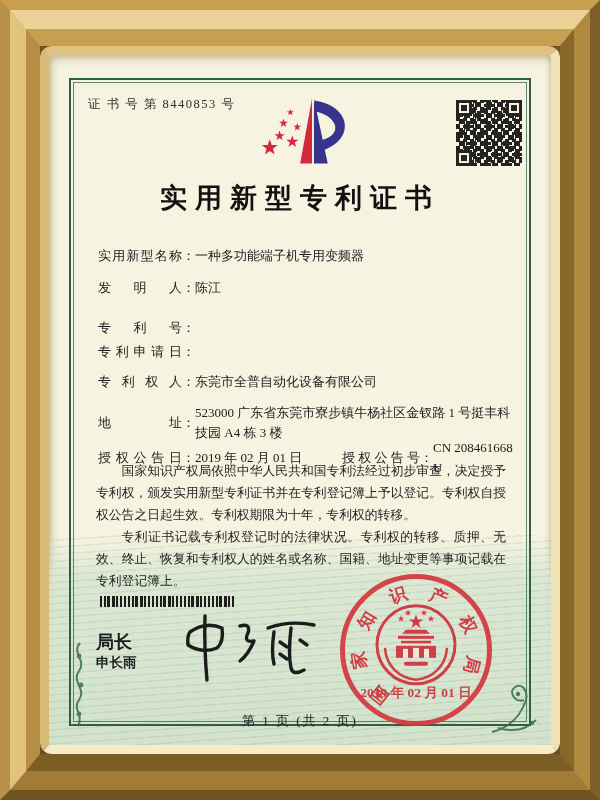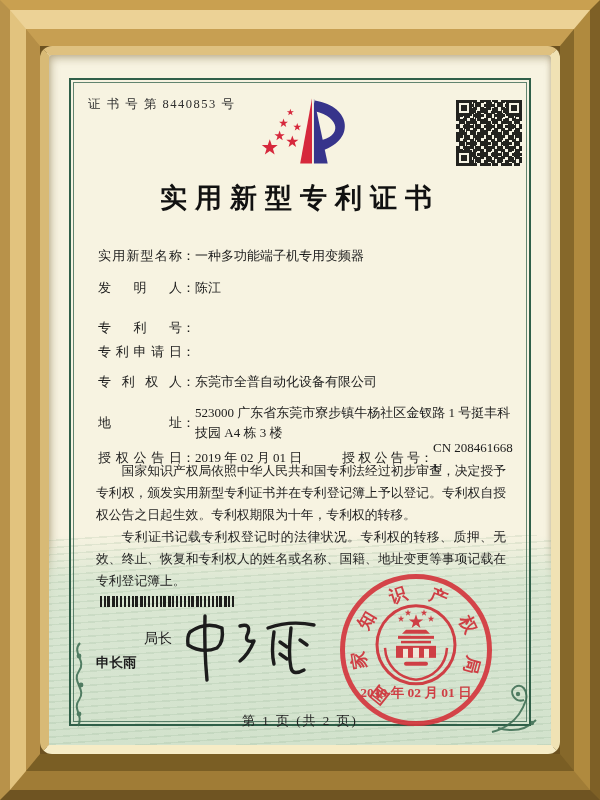--- a/index.html
+++ b/index.html
@@ -47,21 +47,21 @@
   .colon{flex:0 0 13px;}
   .val{flex:1 1 auto;max-width:322px;}
   .val-date{flex:0 0 147px;max-width:147px;}
   .legal{position:absolute;left:38px;right:36px;top:394px;font-size:12.8px;line-height:1.72;
          text-align:justify;color:#1f1f1f;}
   .legal p{margin:0;text-indent:2em;}
   .barcode{position:absolute;left:42px;top:530px;width:134px;height:11px;
     background:
       repeating-linear-gradient(90deg,#1d1d1b 0 2px,rgba(0,0,0,0) 2px 4px),
       repeating-linear-gradient(90deg,#1d1d1b 0 1px,rgba(0,0,0,0) 1px 7px);}
-  .signer-title{position:absolute;left:38px;top:564px;font-size:14px;font-weight:400;color:#1d1d1d;margin-left:48px;}
+  .signer-title{position:absolute;left:38px;top:564px;font-size:18px;font-weight:700;color:#1d1d1d;}
   .signer-name{position:absolute;left:38px;top:588px;font-size:13.5px;font-weight:600;color:#1d1d1d;}
   .signature{position:absolute;left:116px;top:540px;width:152px;height:82px;}
   
   .seal{position:absolute;left:280px;top:506px;width:156px;height:156px;opacity:.93;}
   .seal .ring{position:absolute;inset:2px;border:5px solid #d4383f;border-radius:50%;}
   .seal-char{position:absolute;left:50%;top:50%;font-size:17.5px;font-weight:bold;color:#cf333b;
              transform:translate(-50%,-50%) rotate(var(--a)) translateY(-58px);}
   .emblem{position:absolute;left:50%;top:50%;width:86px;height:86px;transform:translate(-50%,-56%);}
   .seal-date{position:absolute;left:0;right:0;top:112px;text-align:center;
              font-size:13.5px;font-weight:bold;color:#cf333b;}

